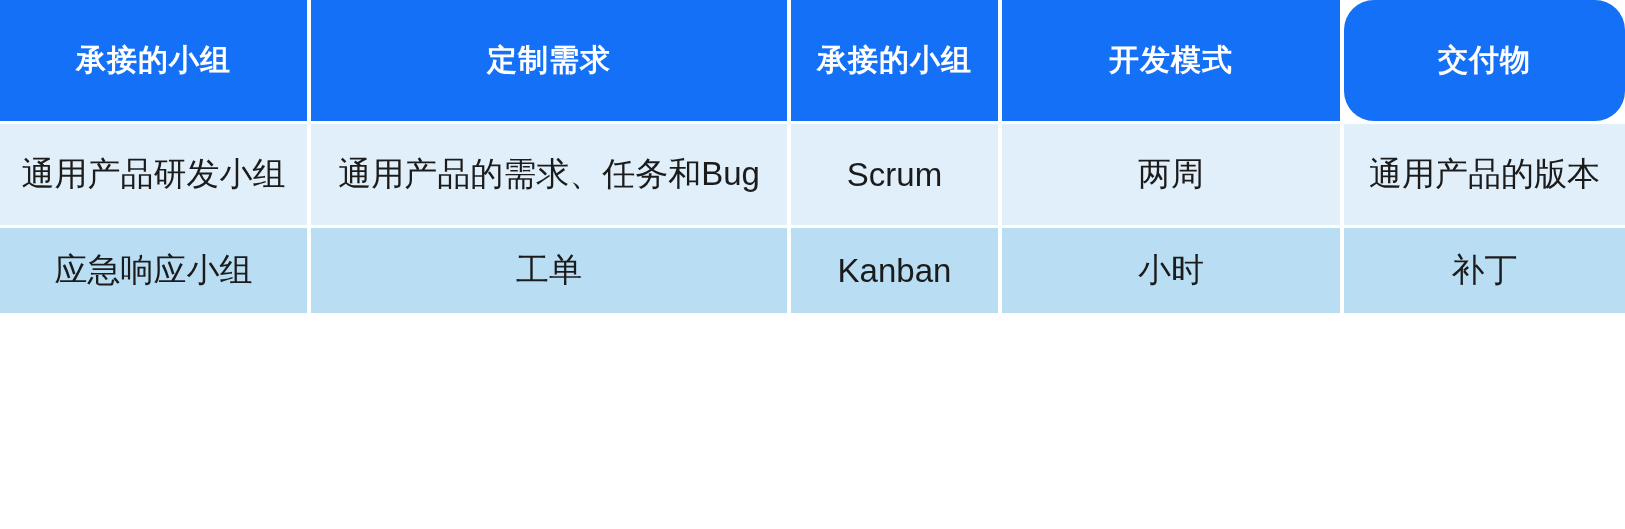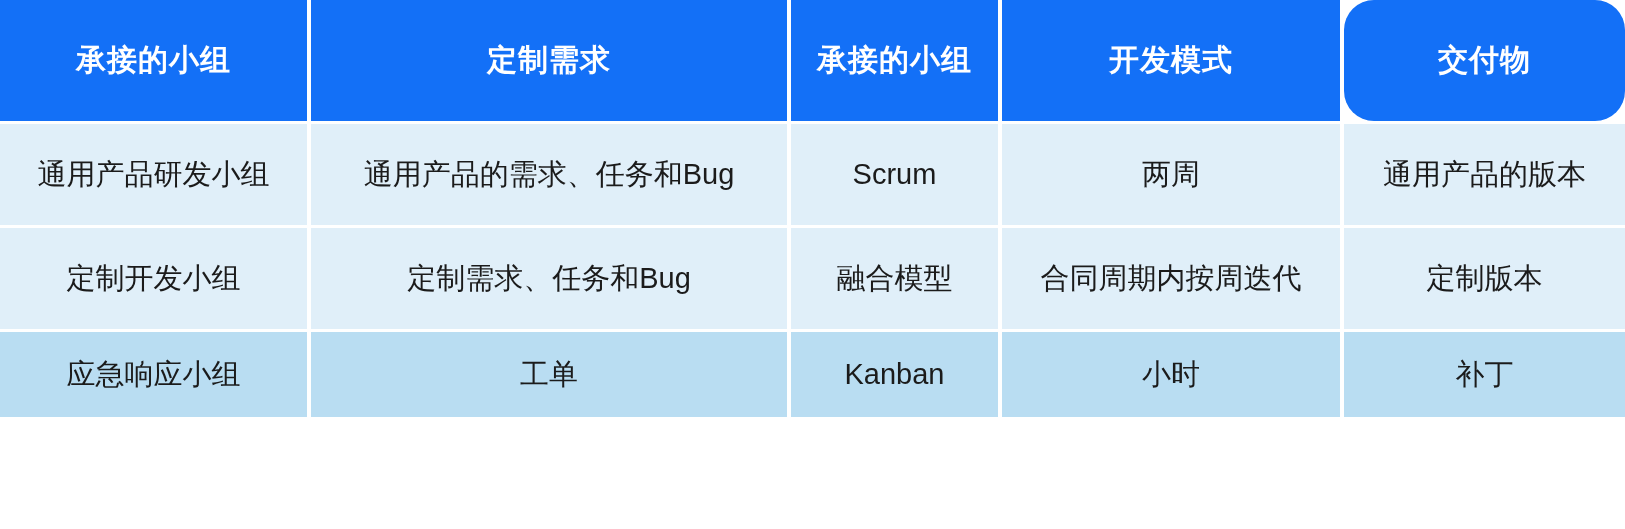--- a/index.html
+++ b/index.html
@@ -44,21 +44,21 @@
     padding: 0 6px;
     box-sizing: border-box;
     letter-spacing: 1px;
   }
   thead th:last-child { border-right: none; border-radius: 30px; }
 
   tbody td {
     height: 104px;
     text-align: center;
     vertical-align: middle;
-    font-size: 29px;
+    font-size: 33px;
     color: #1b1b1b;
     border-right: 4px solid #ffffff;
     border-top: 3px solid #ffffff;
     padding: 0 6px;
     box-sizing: border-box;
     font-weight: normal;
     white-space: nowrap;
   }
   tbody td:last-child { border-right: none; margin-top: 11px; }
 
@@ -89,27 +89,20 @@
       </tr>
     </thead>
     <tbody>
       <tr class="row-light">
         <td>通用产品研发小组</td>
         <td>通用产品的需求、任务和Bug</td>
         <td>Scrum</td>
         <td>两周</td>
         <td>通用产品的版本</td>
       </tr>
-      <tr class="row-light">
-        <td>定制开发小组</td>
-        <td>定制需求、任务和Bug</td>
-        <td>融合模型</td>
-        <td>合同周期内按周迭代</td>
-        <td>定制版本</td>
-      </tr>
       <tr class="row-dark">
         <td>应急响应小组</td>
         <td>工单</td>
         <td>Kanban</td>
         <td>小时</td>
         <td>补丁</td>
       </tr>
     </tbody>
   </table>
 </div>

